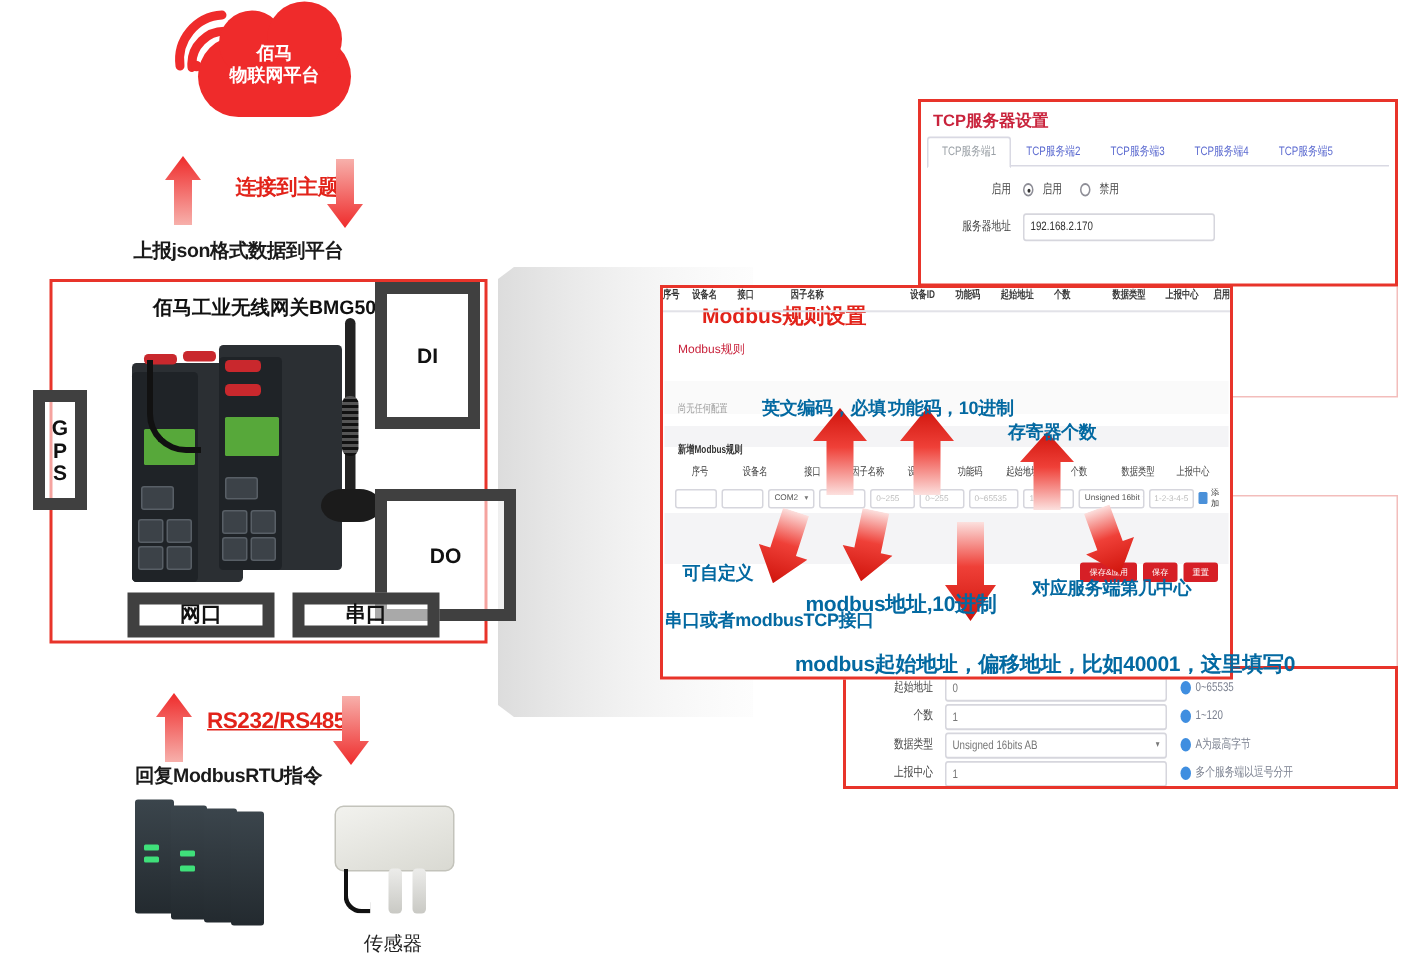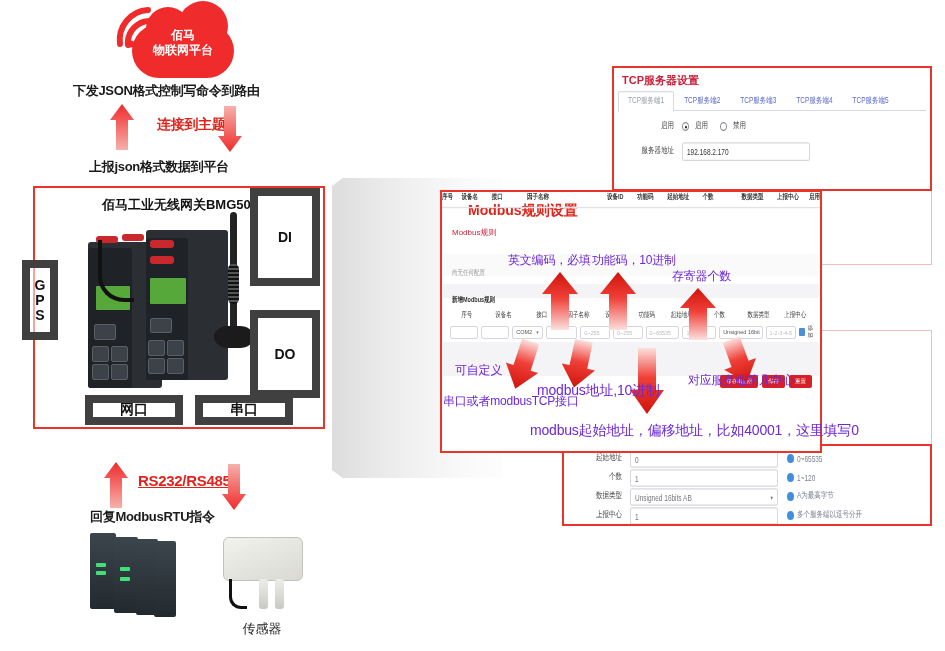--- a/index.html
+++ b/index.html
@@ -51,21 +51,21 @@
     position:absolute; left:0; top:8px; width:100%;
     text-align:center; font-size:13px; font-weight:bold; color:#111;
   }
   .sub-box {
     position:absolute; border:8px solid #404040;
     display:flex; align-items:center; justify-content:center;
     font-size:14px; font-weight:bold; color:#111;
     background:rgba(255,255,255,0.55);
   }
   #box-di { left:250px; top:188px; width:70px; height:98px; }
-  #box-do { left:250px; top:310px; width:70px; height:88px; }
+  #box-do { left:250px; top:326px; width:94px; height:88px; }
   #box-gps {
     left:22px; top:260px; width:36px; height:80px;
     flex-direction:column; line-height:15px; font-size:14px;
   }
   #box-lan { left:85px; top:395px; width:98px; height:30px; }
   #box-serial { left:195px; top:395px; width:98px; height:30px; }
 
   
   .router { position:absolute; left:78px; top:218px; width:180px; height:190px; }
   .rt-body {
@@ -245,22 +245,22 @@
   }
   .bf-inp {
     width:148px; height:14px; border:1px solid #d6d6dd; border-radius:2px;
     font-size:6.5px; color:#777; padding:0 4px; line-height:13px;
     transform:scaleY(1.25); transform-origin:left center;
     display:flex; align-items:center; justify-content:space-between;
   }
 
   
   .anno {
-    position:absolute; font-size:12px; font-weight:normal; color:#6d28d9;
-    white-space:nowrap; z-index:9; letter-spacing:-0.2px;
+    position:absolute; font-size:12px; font-weight:bold; color:#0369a1;
+    white-space:nowrap; z-index:9; letter-spacing:-0.2px;margin-top:12px;
   }
   .anno.sm { font-size:14px; }
   .fat-arrow { position:absolute; z-index:8; }
 
   
   .link-line { position:absolute; border:1px solid #f2b7b5; z-index:1; }
 </style>
 </head>
 <body>
 
@@ -282,21 +282,20 @@
       <path d="M14 41 A22 22 0 0 1 38 17" stroke="#ef2b2b" stroke-width="6" fill="none" stroke-linecap="round"></path>
       <circle cx="17" cy="40" r="3.5" fill="#ef2b2b"></circle>
     </svg>
     <div class="cloud-shape"></div>
     <div class="cloud-text">
       <div>佰马</div>
       <div>物联网平台</div>
     </div>
   </div>
 
-  <div class="dg-label" style="left:73px; top:82px;">下发JSON格式控制写命令到路由</div>
 
   <svg class="arrow-up" style="left:110px; top:104px;" viewBox="0 0 24 46">
     <defs>
         <linearGradient id="au" x1="0" y1="1" x2="0" y2="0">
       <stop offset="0%" stop-color="#f7b0ab"></stop>
           <stop offset="100%" stop-color="#ef2b2b"></stop>
     </linearGradient>
       </defs>
     <polygon points="12,0 24,16 18,16 18,46 6,46 6,16 0,16" fill="url(#au)"></polygon>
   </svg>

